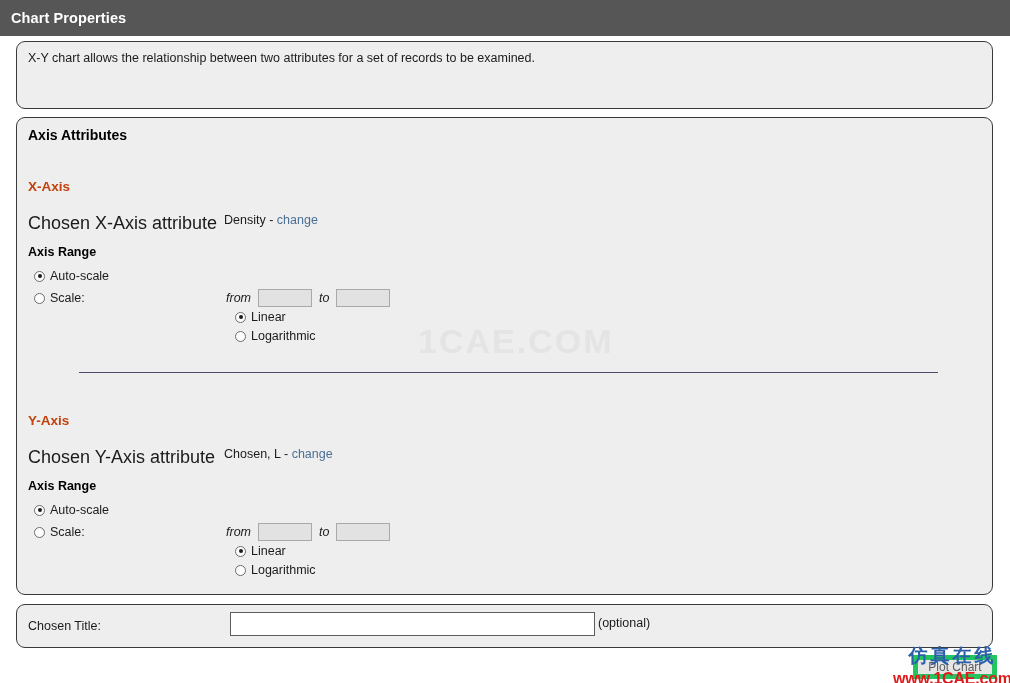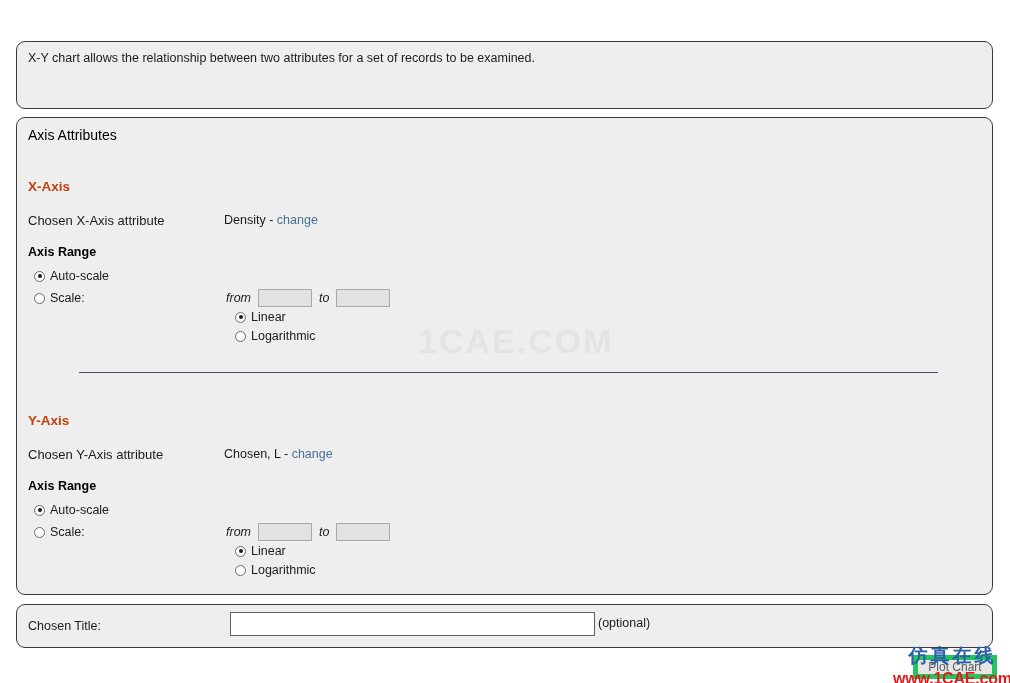--- a/index.html
+++ b/index.html
@@ -50,42 +50,42 @@
     color: #1b1b1b;
     white-space: nowrap;
   }
   .desc-line-1 { left: 11px; top: 9px; }
   .desc-line-2 { left: 11px; top: 40px; }
 
   
   .h-section {
     position: absolute;
     font-size: 14px;
-    font-weight: normal;
+    font-weight: bold;
     color: #000000;
     white-space: nowrap;
   }
   .h-axis {
     position: absolute;
     font-size: 13.5px;
     font-weight: bold;
     color: #c2410c;
     white-space: nowrap;
   }
   .h-range {
     position: absolute;
     font-size: 12.5px;
     font-weight: bold;
     color: #000000;
     white-space: nowrap;
   }
 
   .lbl {
     position: absolute;
-    font-size: 13px;
+    font-size: 18px;
     color: #1b1b1b;
     white-space: nowrap;
   }
 
   .attr-value {
     position: absolute;
     font-size: 12.5px;
     color: #1b1b1b;
     white-space: nowrap;
   }
@@ -226,20 +226,23 @@
     display: block;
     letter-spacing: -.2px;
     margin-top: 5px;
   }
 </style>
 </head>
 <body>
 
 <div id="app">
 
+  <div class="titlebar">
+    <span class="title">Chart Properties</span>
+  </div>
 
   <div class="panel panel-desc">
     <div class="desc-line desc-line-1">X-Y chart allows the relationship between two attributes for a set of records to be examined.</div>
   </div>
 
   <div class="panel panel-axis">
 
     <div class="h-section" style="left:11px; top:9px;">Axis Attributes</div>
 
     <div class="h-axis" style="left:11px; top:61px;">X-Axis</div>

